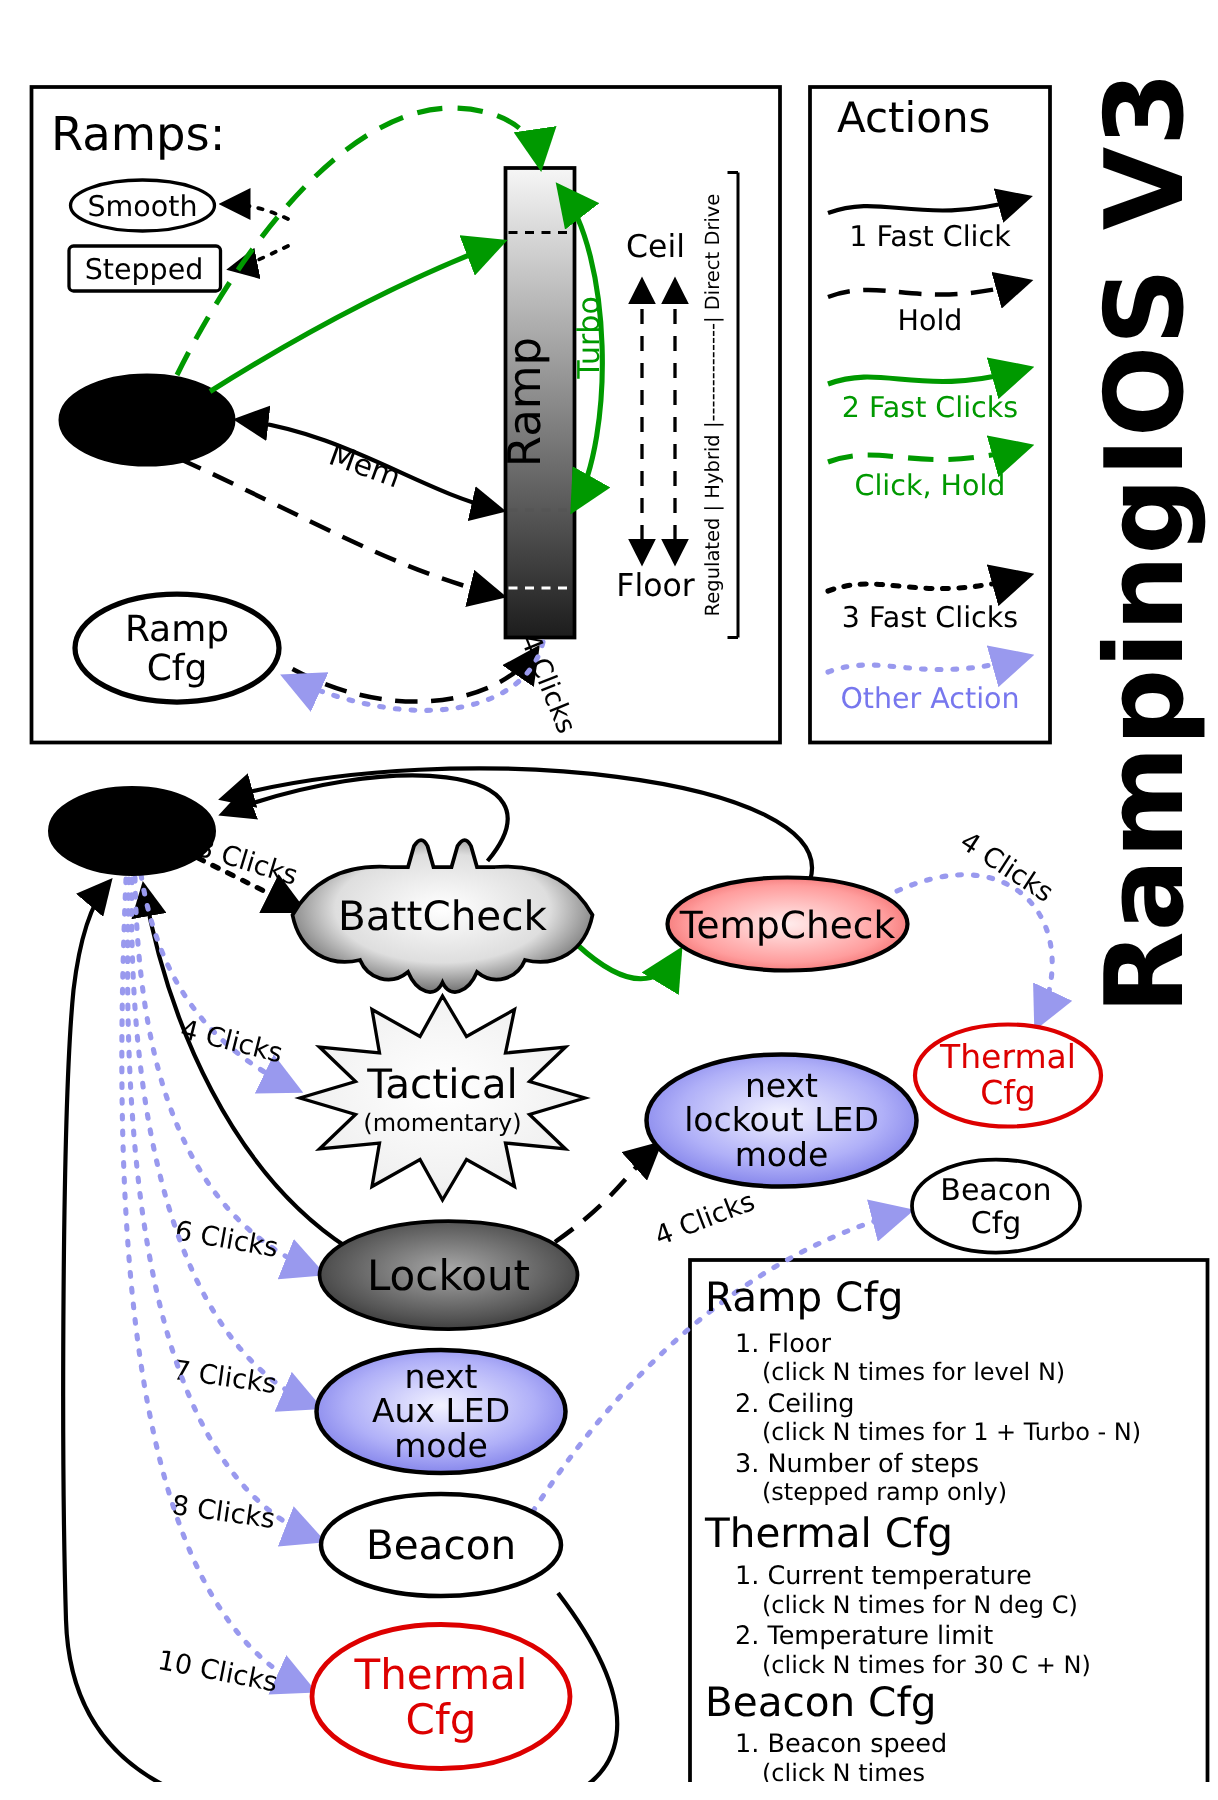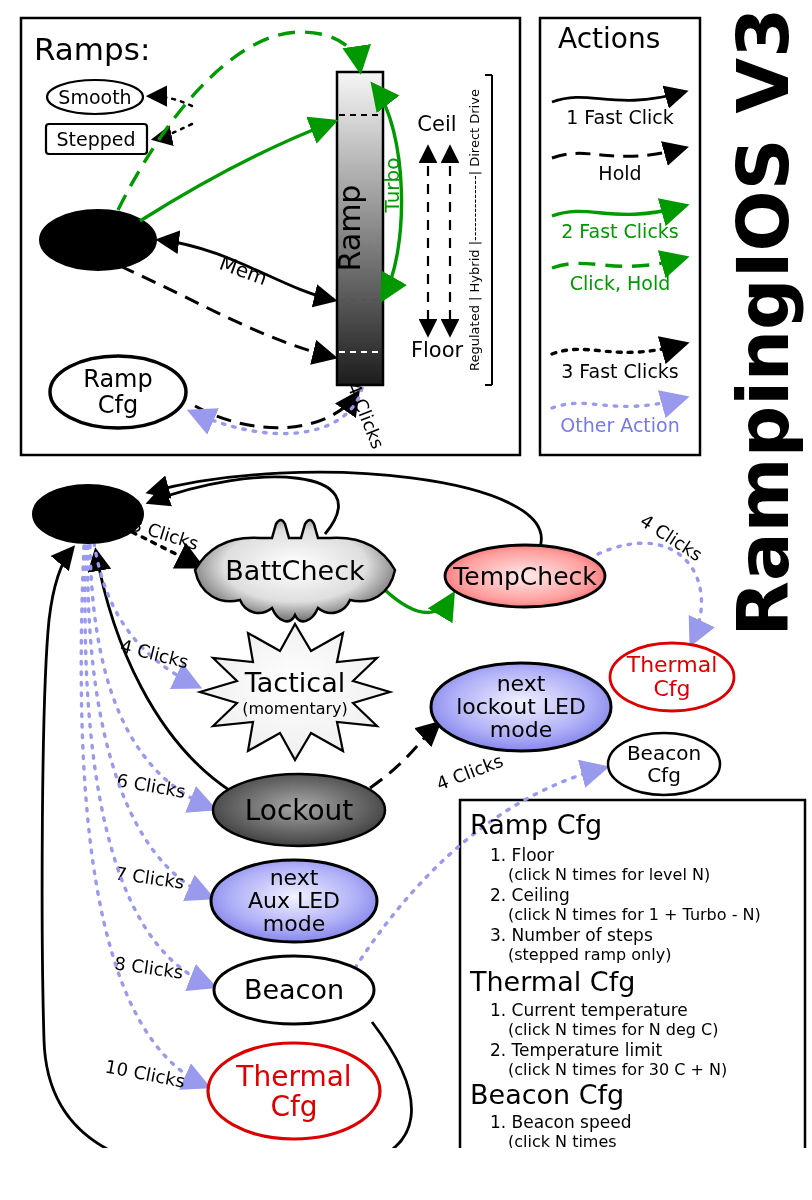--- a/index.html
+++ b/index.html
@@ -1,16 +1,16 @@
 <!DOCTYPE html>
 <html><head>
 <meta charset="utf-8">
 <style>
   html,body{margin:0;padding:0;background:#fff;}
-  #stage{position:relative;width:812px;height:1148px;background:#fff;overflow:hidden;}
+  #stage{position:relative;width:812px;height:1148px;background:#fff;overflow:hidden;margin-top:40px;}
   svg{position:absolute;left:0;top:0;}
   text{font-family:"DejaVu Sans",sans-serif;fill:#000;}
   .e-solid{fill:none;stroke:#000;stroke-width:2.8;}
   .e-dash{fill:none;stroke:#000;stroke-width:3;stroke-dasharray:15 9;}
   .e-dot{fill:none;stroke:#000;stroke-width:3.4;stroke-dasharray:4 7;stroke-linecap:round;}
   .e-sdot{fill:none;stroke:#000;stroke-width:2.5;stroke-dasharray:3 6;stroke-linecap:round;}
   .e-bdot{fill:none;stroke:#9999ee;stroke-width:3.4;stroke-dasharray:2.5 8;stroke-linecap:round;}
   .e-g{fill:none;stroke:#009900;stroke-width:3.4;}
   .e-gdash{fill:none;stroke:#009900;stroke-width:3.4;stroke-dasharray:17 10;}
   .thin-dash{fill:none;stroke:#000;stroke-width:2.2;stroke-dasharray:10 8;}

